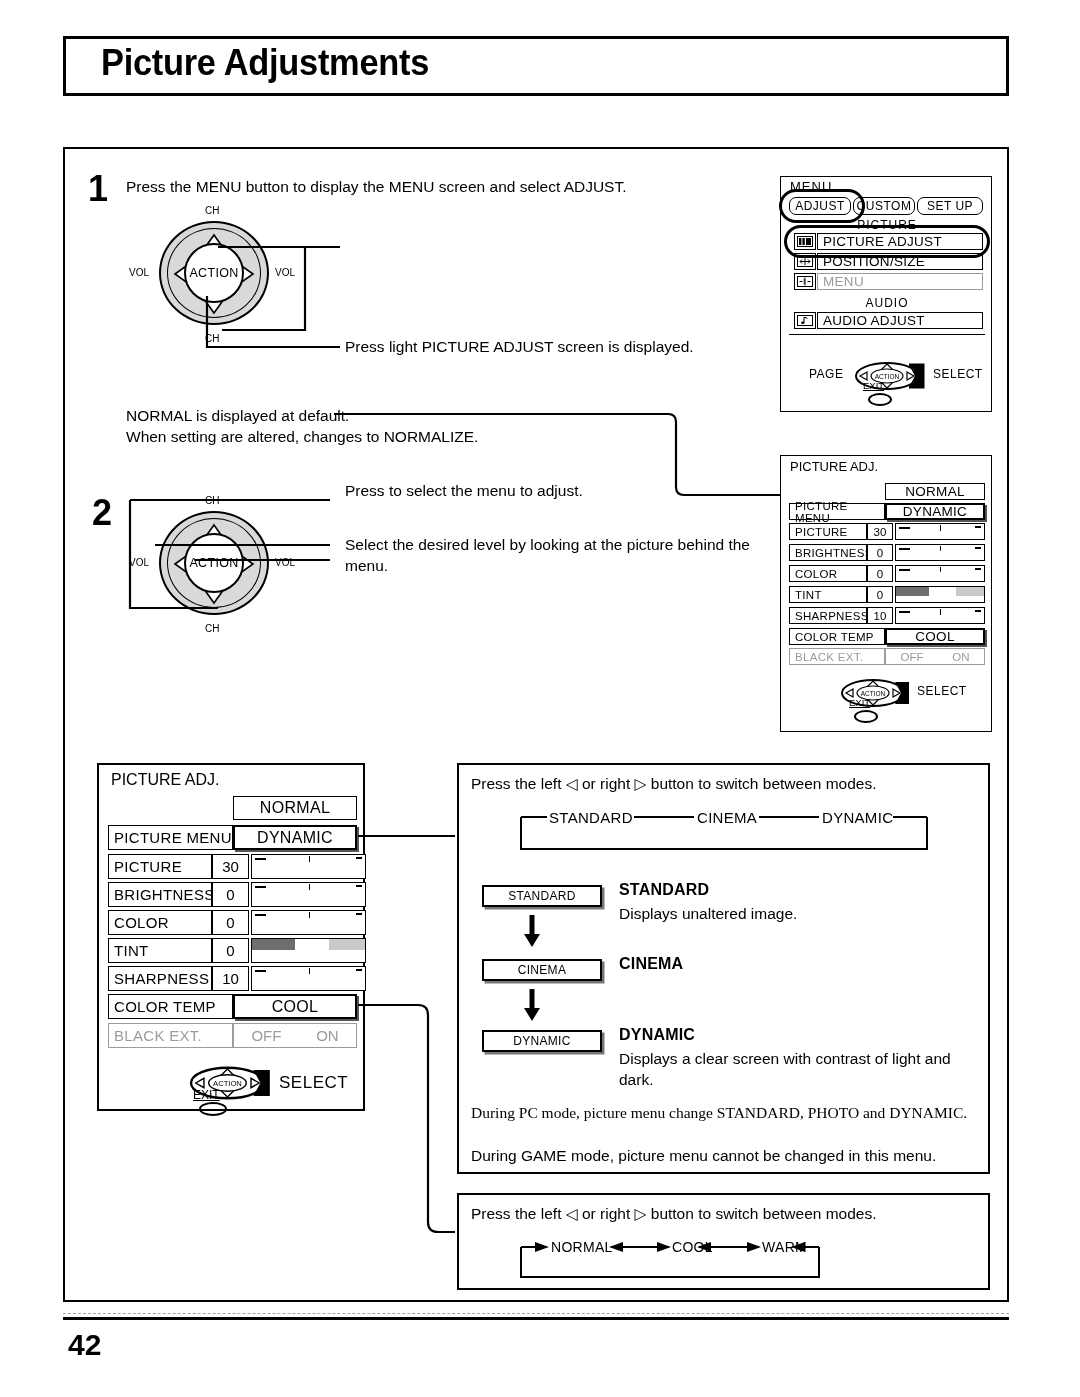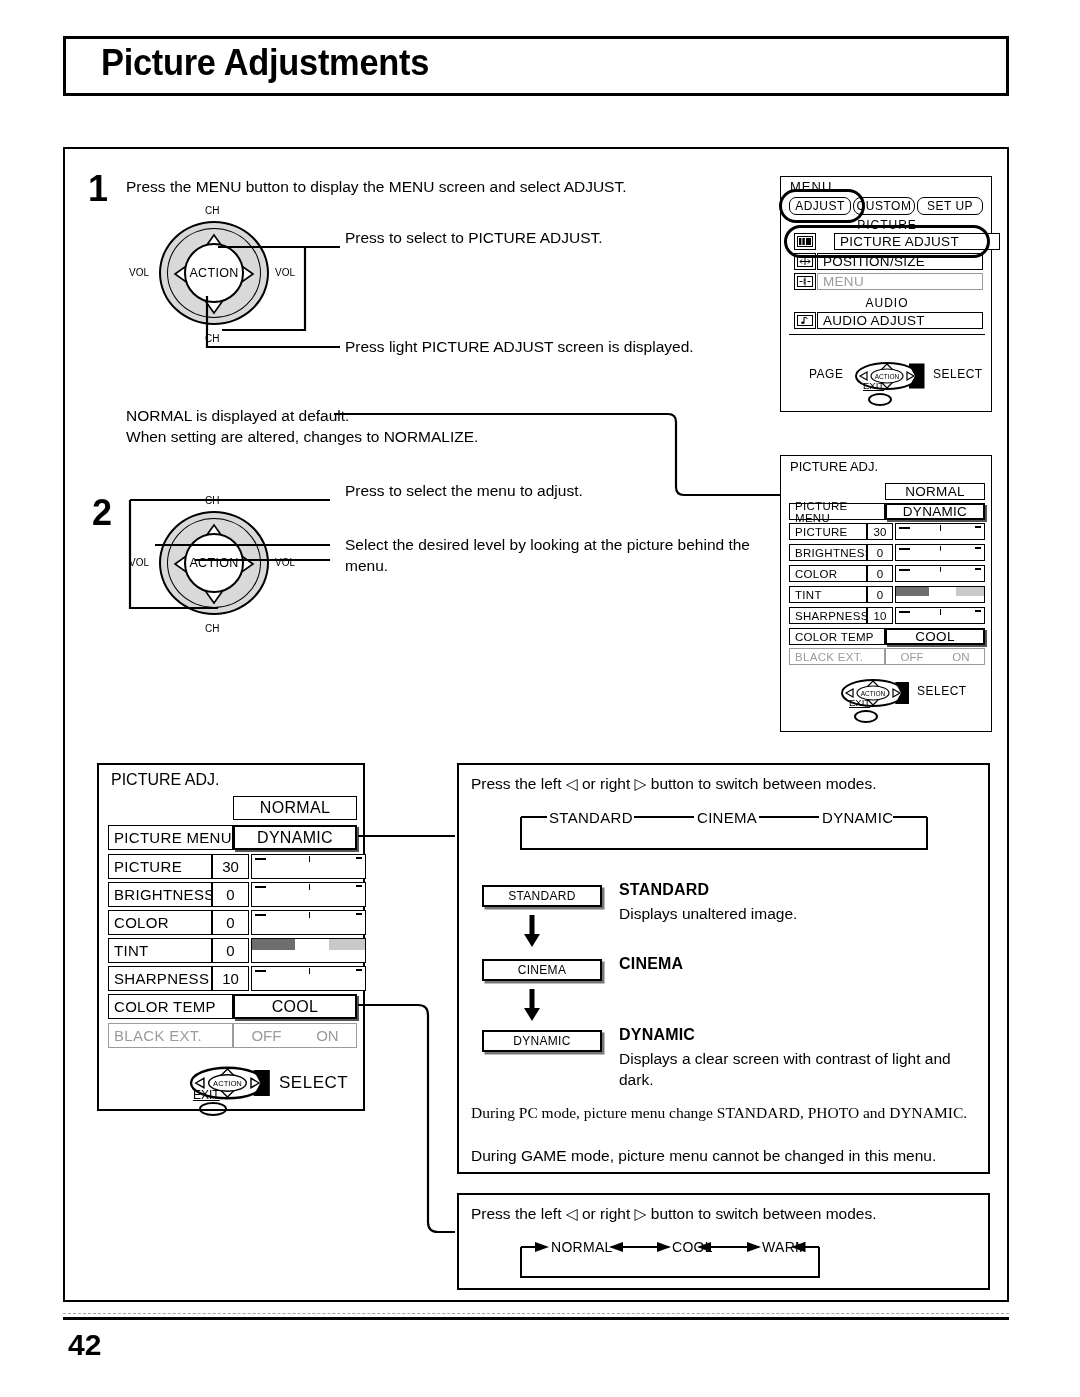--- a/index.html
+++ b/index.html
@@ -108,47 +108,46 @@
     <div class="lbl lbl-ch-bot">CH</div>
     <div class="lbl lbl-vol-l">VOL</div>
     <div class="lbl lbl-vol-r">VOL</div>
   </div>
 
   <svg class="conn" width="1080" height="1397">
     <path d="M218,247 H305 V330 H222" fill="none" stroke="#000" stroke-width="2.2"></path>
     <path d="M222,247 H340" fill="none" stroke="#000" stroke-width="2.2"></path>
     <path d="M207,296 V347 H340" fill="none" stroke="#000" stroke-width="2.2"></path>
   </svg>
-  <div class="abs txt" style="left:345px;top:227px;width:420px;">Press to select to PICTURE ADJUST.</div>
   <div class="abs txt" style="left:345px;top:336px;width:420px;">Press light PICTURE ADJUST screen is displayed.</div>
 
   <div class="abs osd" style="left:780px;top:176px;width:212px;height:236px;">
     <div class="abs" style="left:9px;top:2px;font-size:13px;letter-spacing:1px;">MENU</div>
 
     <div class="abs tabcell" style="left:8px;top:20px;width:62px;height:18px;">
         <span>ADJUST</span>
       </div>
-    <div class="abs tabcell" style="left:72px;top:20px;width:62px;height:18px;border-radius:8px;">
+    <div class="abs tabcell" style="left:72px;top:20px;width:62px;height:18px;">
         <span>CUSTOM</span>
       </div>
     <div class="abs tabcell" style="left:136px;top:20px;width:66px;height:18px;">
         <span>SET UP</span>
       </div>
 
     <div class="abs" style="left:0;top:41px;width:212px;text-align:center;font-size:12px;letter-spacing:1px;">PICTURE</div>
 
     <div class="abs icon-cell" style="left:13px;top:56px;width:22px;height:17px;">
       <svg width="16" height="11" viewBox="0 0 16 11">
           <rect x="0.5" y="0.5" width="15" height="10" fill="#fff" stroke="#000"></rect>
           <rect x="2" y="2" width="2.4" height="7" fill="#000"></rect>
           <rect x="5.4" y="2" width="2.4" height="7" fill="#000"></rect>
           <rect x="9" y="2" width="5" height="7" fill="#000"></rect>
         </svg>
     </div>
-    <div class="abs cell lbl" style="left:36px;top:56px;width:166px;height:17px;margin-left:17px;">
+    <div class="abs cell lbl" style="left:36px;top:56px;width:166px;height:17px;">
         <span>PICTURE  ADJUST</span>
       </div>
 
     <div class="abs icon-cell" style="left:13px;top:76px;width:22px;height:17px;">
       <svg width="16" height="11" viewBox="0 0 16 11">
           <rect x="0.5" y="0.5" width="15" height="10" fill="#fff" stroke="#000"></rect>
           <path d="M3 5.5h10M3 5.5l2-2M3 5.5l2 2M13 5.5l-2-2M13 5.5l-2 2M8 2v7" stroke="#000" stroke-width="1" fill="none"></path>
         </svg>
     </div>
     <div class="abs cell lbl" style="left:36px;top:76px;width:166px;height:17px;">

